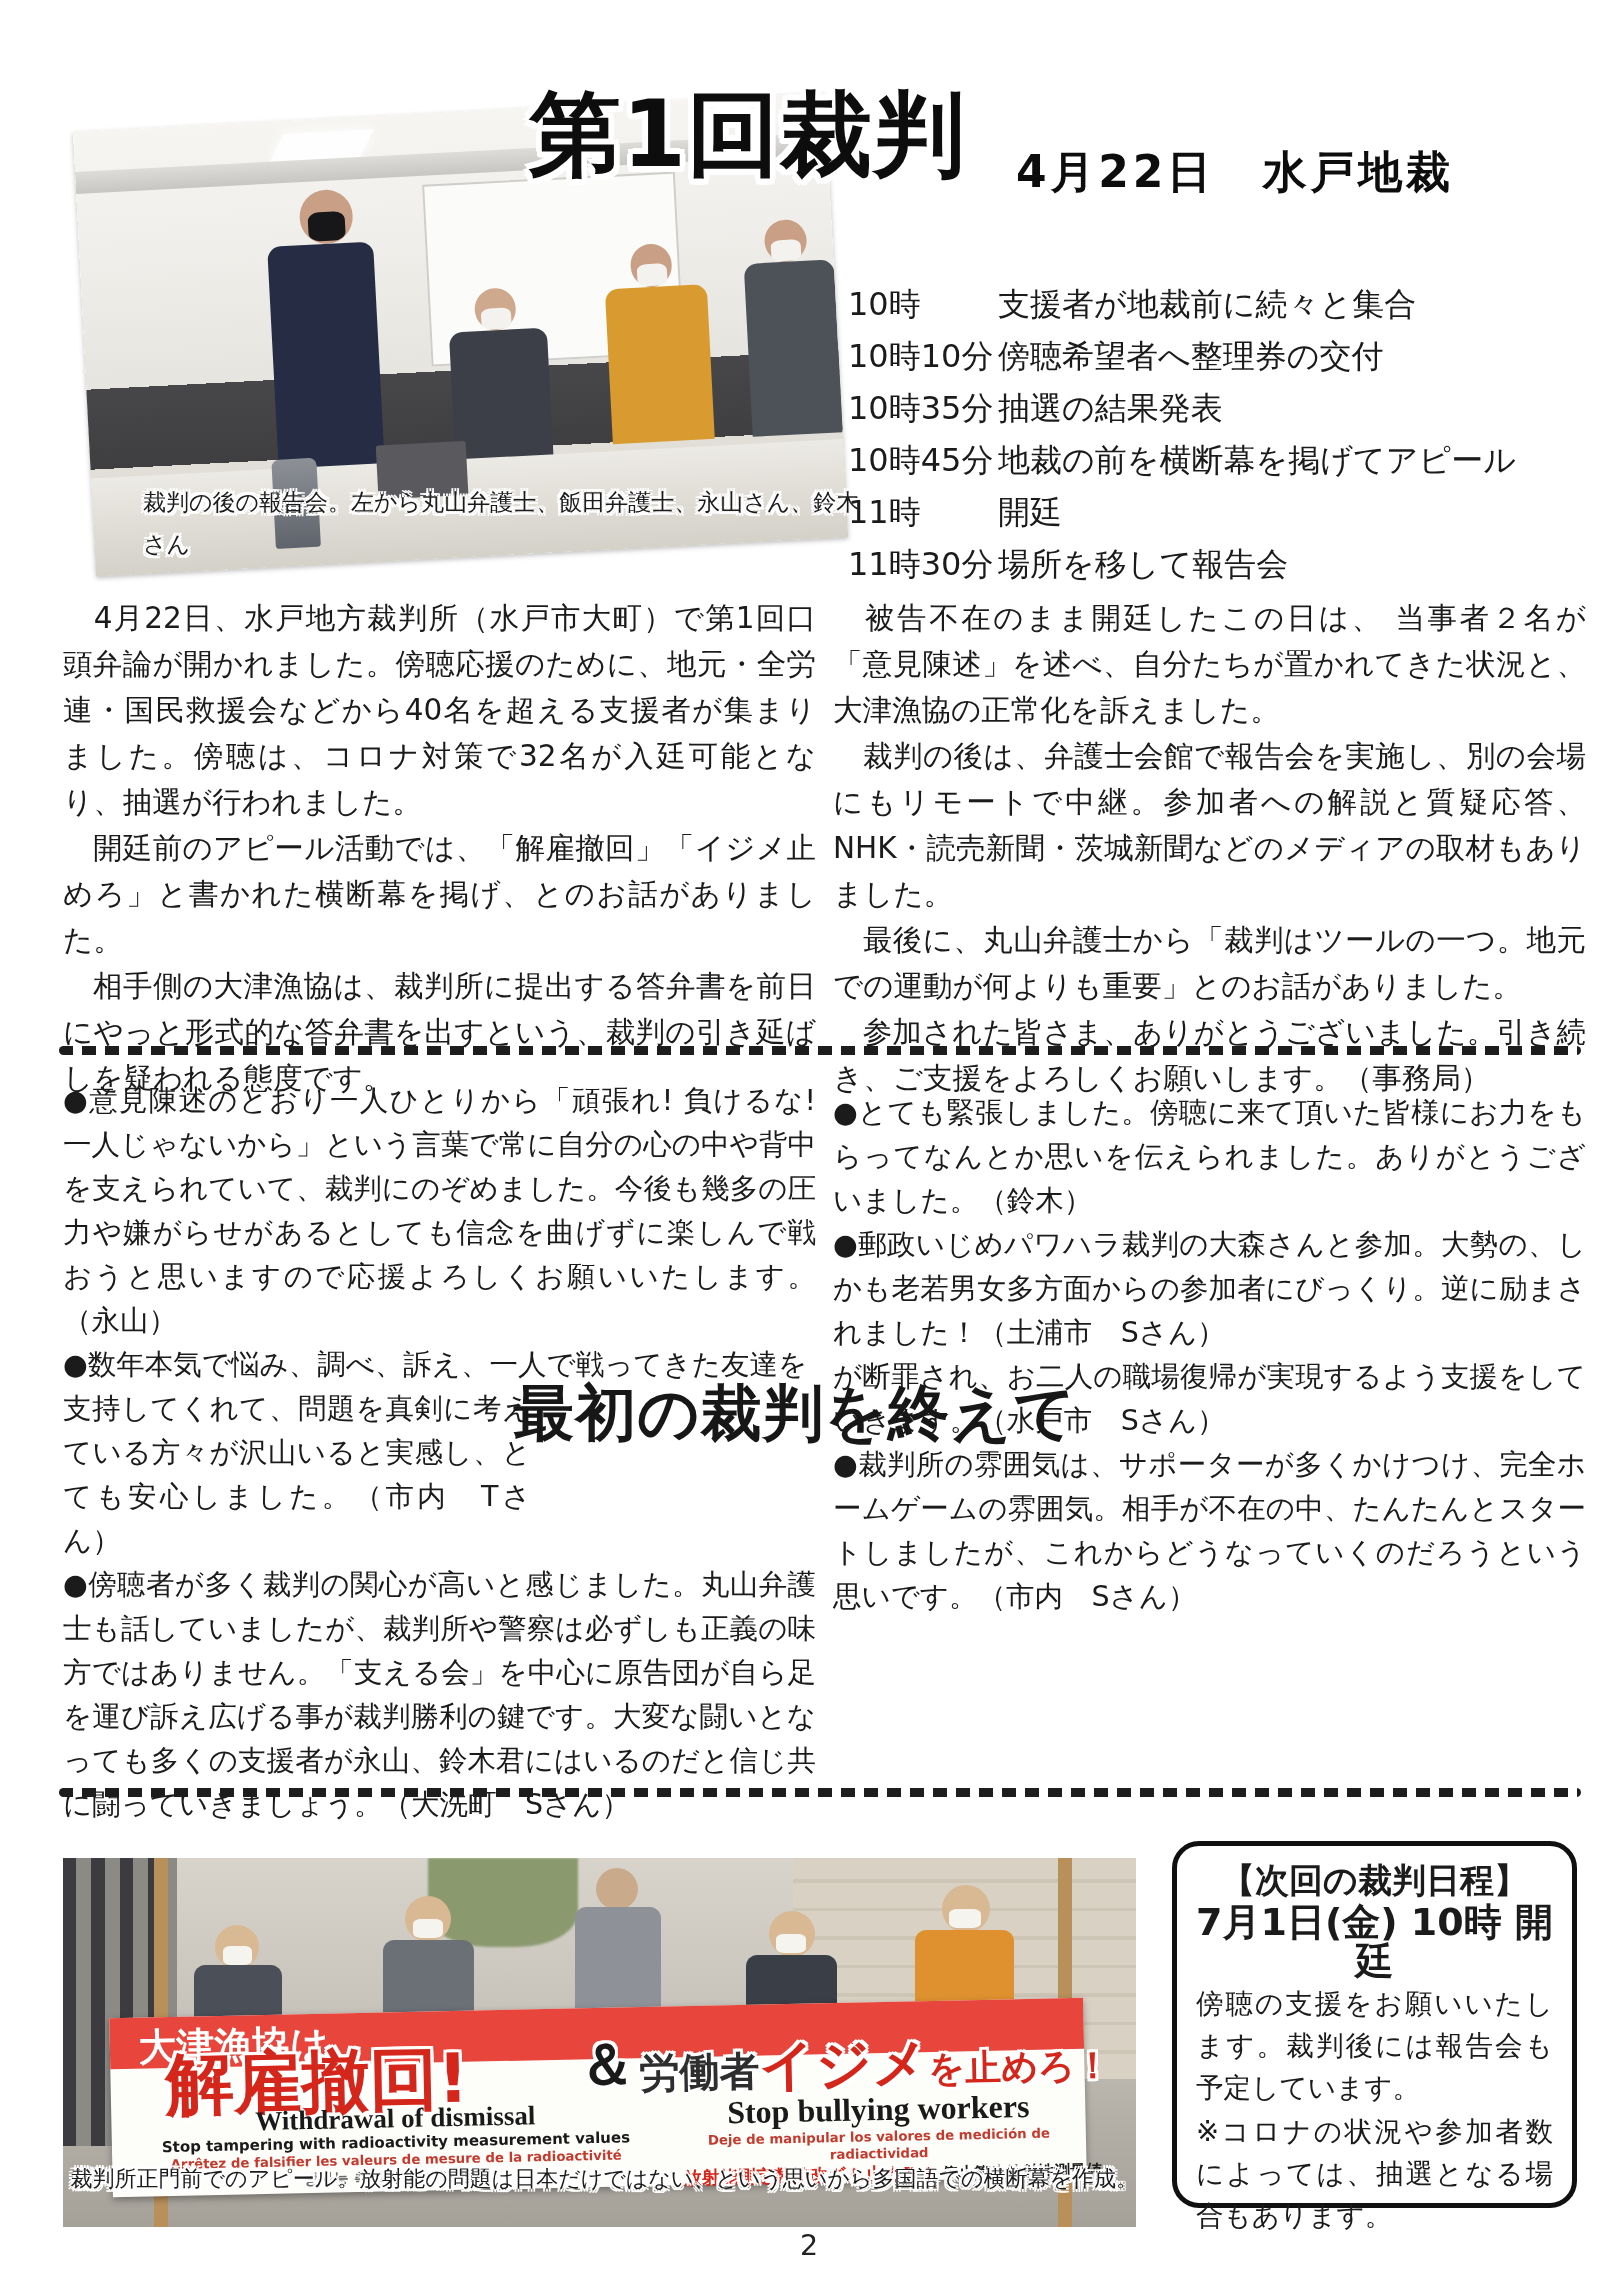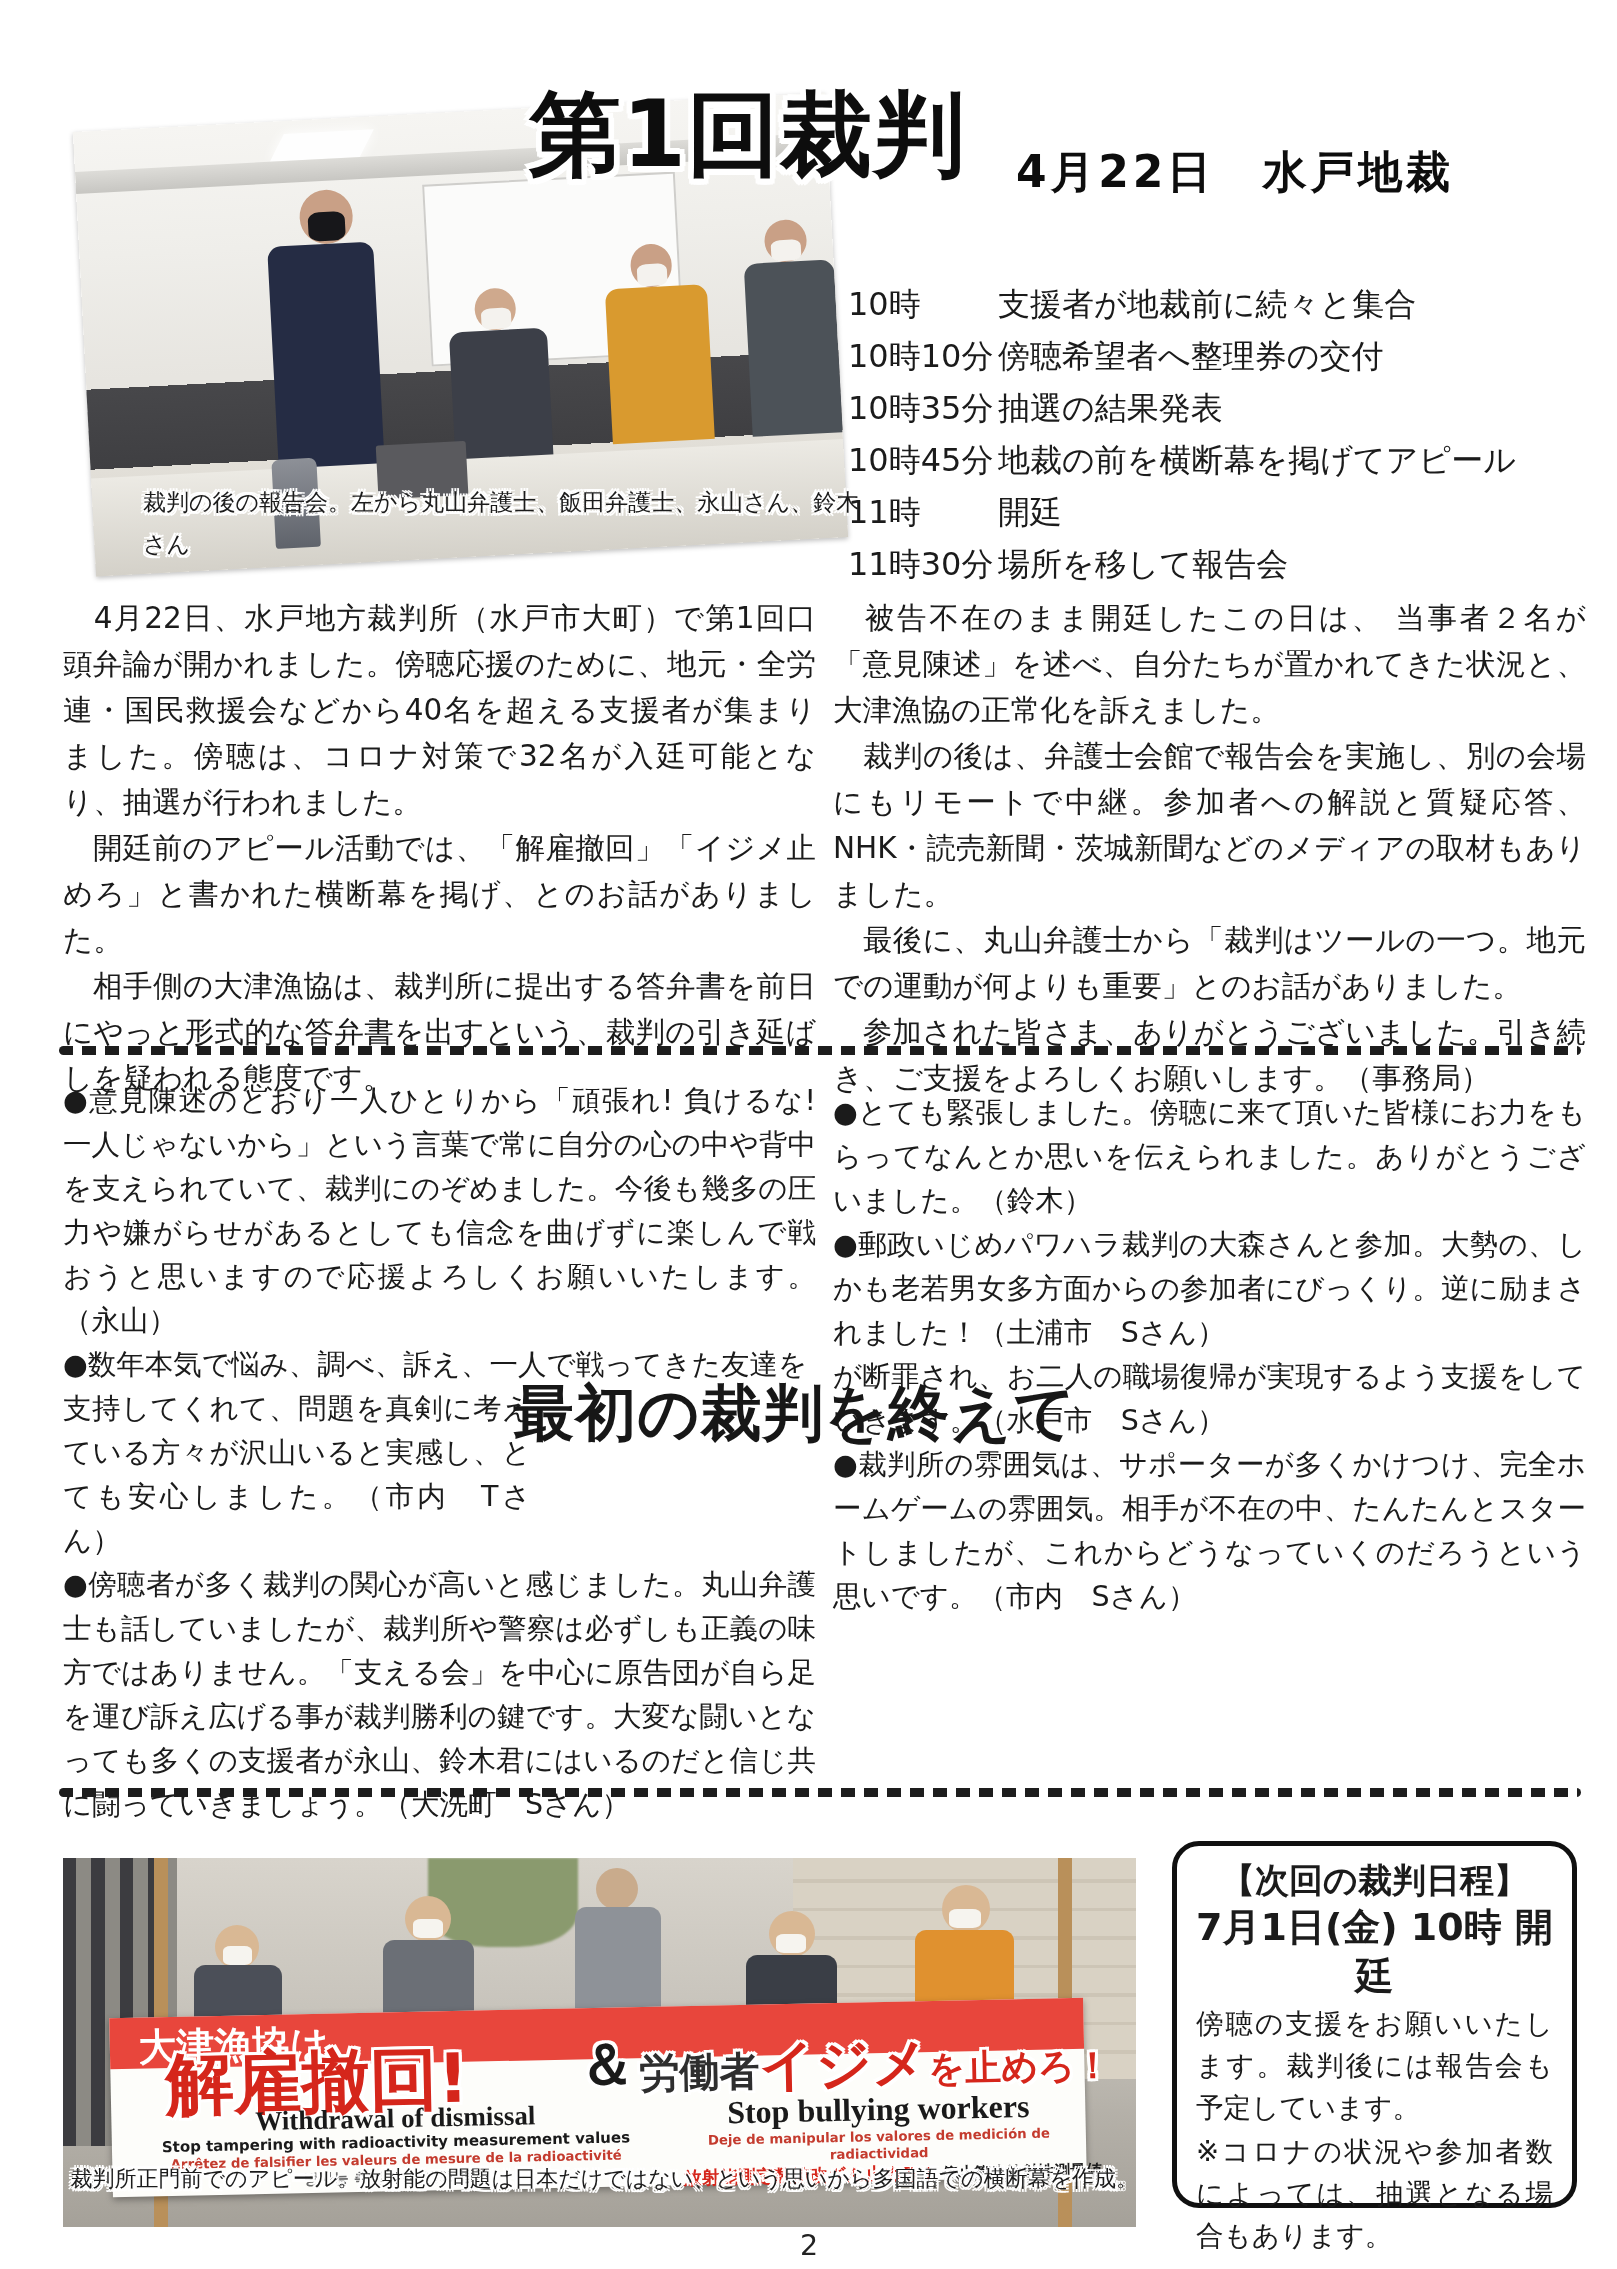--- a/index.html
+++ b/index.html
@@ -115,21 +115,21 @@
     font-size:22px; white-space:nowrap; color:#1b1b1b; font-weight:500;
   }
 
   
   .next-box {
     position:absolute; left:1172px; top:1841px; width:405px; height:367px; z-index:2;
     border:5.7px solid #101010; border-radius:27px; background:#fff; box-sizing:border-box;
     padding:11.4px 19px 0 19px;
   }
   .nb-title { text-align:center; font-size:34px; font-weight:800; line-height:46px; }
-  .nb-datetime { text-align:center; font-size:38px; font-weight:800; line-height:49px; }
+  .nb-datetime { text-align:center; font-size:38px; font-weight:800; line-height:39px; }
   .nb-body, .nb-note { font-size:27.6px; line-height:42px; text-align:justify; margin-top:1.9px; }
 
   .page-num { position:absolute; left:0; right:0; top:2229px; text-align:center; font-size:28.5px; color:#222; }
 </style>
 </head>
 <body>
 
 <div class="page">
 
   <div class="top-photo">

